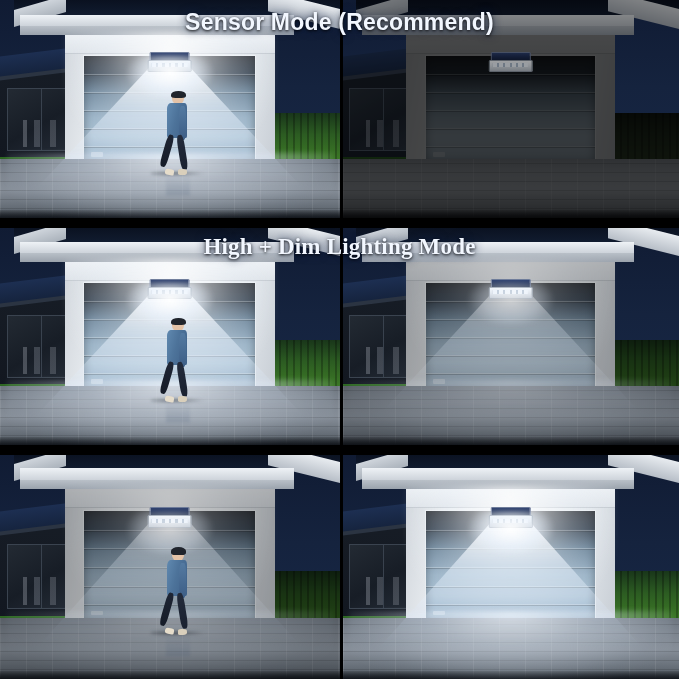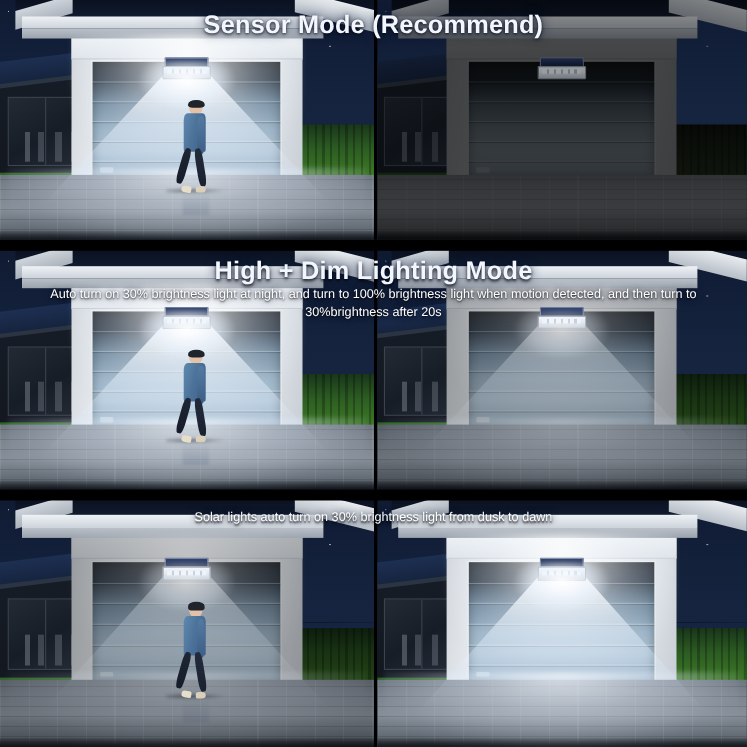--- a/index.html
+++ b/index.html
@@ -55,21 +55,21 @@
     color:#f2f7ff; font-weight:bold; letter-spacing:.2px;
     text-shadow:0 1px 3px rgba(0,0,0,.85), 0 0 10px rgba(10,25,60,.9);
     font-size:23px; line-height:1.18;
   }
   .mode-sub{
     color:#ffffff; font-size:11.5px; line-height:1.42;
     text-shadow:0 1px 2px rgba(0,0,0,.9), 0 0 7px rgba(8,20,50,.95);
     padding:0 10px;
   }
   #sec0 .capbox{ padding-top:9px; }
-  #sec1 .capbox{ padding-top:6px; }
+  #sec1 .capbox{ padding-top:6px;font-family:Liberation Serif, serif; }
   #sec2 .capbox{ padding-top:10px; }
 
   
   .pair{ position:absolute; left:0; right:0; bottom:0; height:100%; display:flex; }
   .scene{
     position:relative; flex:1 1 50%; height:100%; overflow:hidden;
     background:linear-gradient(#101b33 0%, #15233e 40%, #18294a 100%);
   }
   .scene + .scene{ border-left:3px solid #000; }
 
@@ -585,21 +585,20 @@
         <div class="drive">
           <div class="drive-grid"></div>
           <div class="drive-edge"></div>
         </div>
         <div class="floorpool"></div>
       </div>
     </div>
 
     <div class="capbox">
       <div class="mode-title">High + Dim Lighting Mode</div>
-      <div class="mode-sub">Auto turn on 30% brightness light at night, and turn to 100% brightness light when motion detected, and then turn to 30%brightness after 20s</div>
     </div>
   </div>
 
   <div class="rowgap" style="top:445px"></div>
 
   <div class="section" id="sec2">
     <div class="skyband">
       <div class="stars"></div>
     </div>
 
@@ -715,17 +714,16 @@
         <div class="cone"></div>
         <div class="drive">
           <div class="drive-grid"></div>
           <div class="drive-edge"></div>
         </div>
         <div class="floorpool"></div>
       </div>
     </div>
 
     <div class="capbox">
-      <div class="mode-sub">Solar lights auto turn on 30% brightness light from dusk to dawn</div>
     </div>
   </div>
 
 </div>
 
 </body></html>

